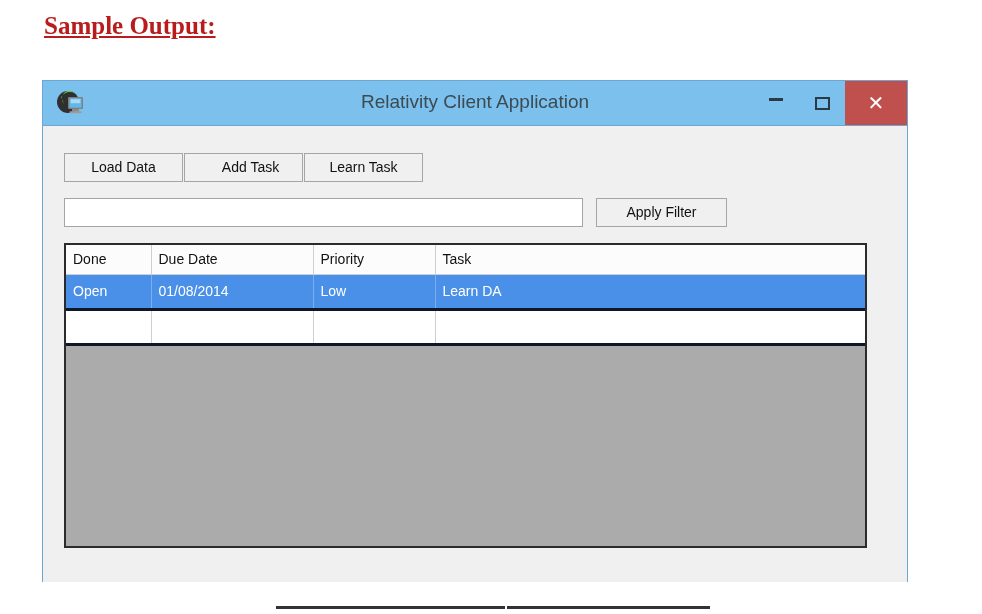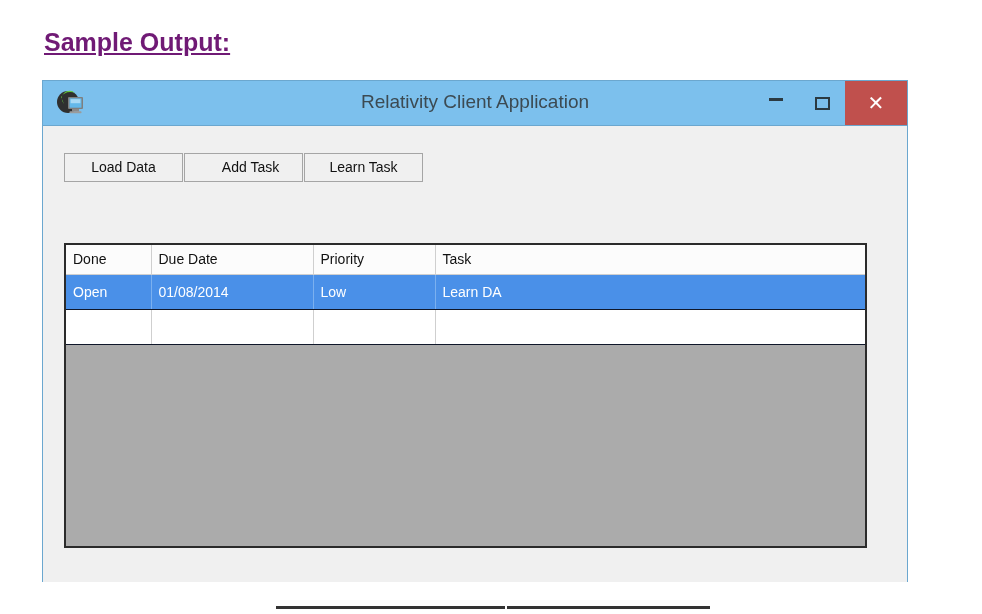--- a/index.html
+++ b/index.html
@@ -12,25 +12,25 @@
     height: 614px;
     position: relative;
     overflow: hidden;
     font-family: "Liberation Sans", sans-serif;
   }
 
   
   .doc-heading {
     position: absolute;
     left: 44px;
-    top: 28px;
-    font-family: Liberation Sans, sans-serif;
+    top: 12px;
+    font-family: Liberation Serif, serif;
     font-weight: bold;
     font-size: 25px;
-    color: #701a75;
+    color: #b91c1c;
     text-decoration: underline;
     letter-spacing: 0px;
     white-space: nowrap;
   }
 
   
   .app-window {
     position: absolute;
     left: 42px;
     top: 80px;
@@ -201,21 +201,21 @@
     border-bottom: 1px solid #cfcfcf;
     margin-left: 12px;
   }
   .grid-table thead th:last-child { border-right: none; }
 
   .grid-table tbody td {
     height: 35px;
     background: #ffffff;
     color: #111111;
     border-right: 1px solid #cfcfcf;
-    border-bottom: 1px solid #0f172a;
+    border-bottom: 3px solid #0f172a;
   }
   .grid-table tbody td:last-child { border-right: none; }
 
   .grid-table tbody tr.selected td {
     background: #4a90e8;
     color: #ffffff;
     border-right: 1px solid #7bb0ef;
   }
   .grid-table tbody tr.selected td:last-child { border-right: none; }
 
@@ -279,20 +279,24 @@
   </div>
 
   <div class="win-body">
 
     <div class="toolbar">
       <button class="btn w-load">Load Data</button>
       <button class="btn w-add">Add Task</button>
       <button class="btn w-delete">Learn Task</button>
     </div>
 
+    <div class="filter-row">
+      <input class="filter-input" type="text" placeholder="" style="">
+      <button class="btn w-apply-filter">Apply Filter</button>
+    </div>
 
     <div class="grid">
       <table class="grid-table">
         <colgroup>
           <col class="col-done">
           <col class="col-due">
           <col class="col-priority">
           <col class="col-task">
         </colgroup>
         <thead>

